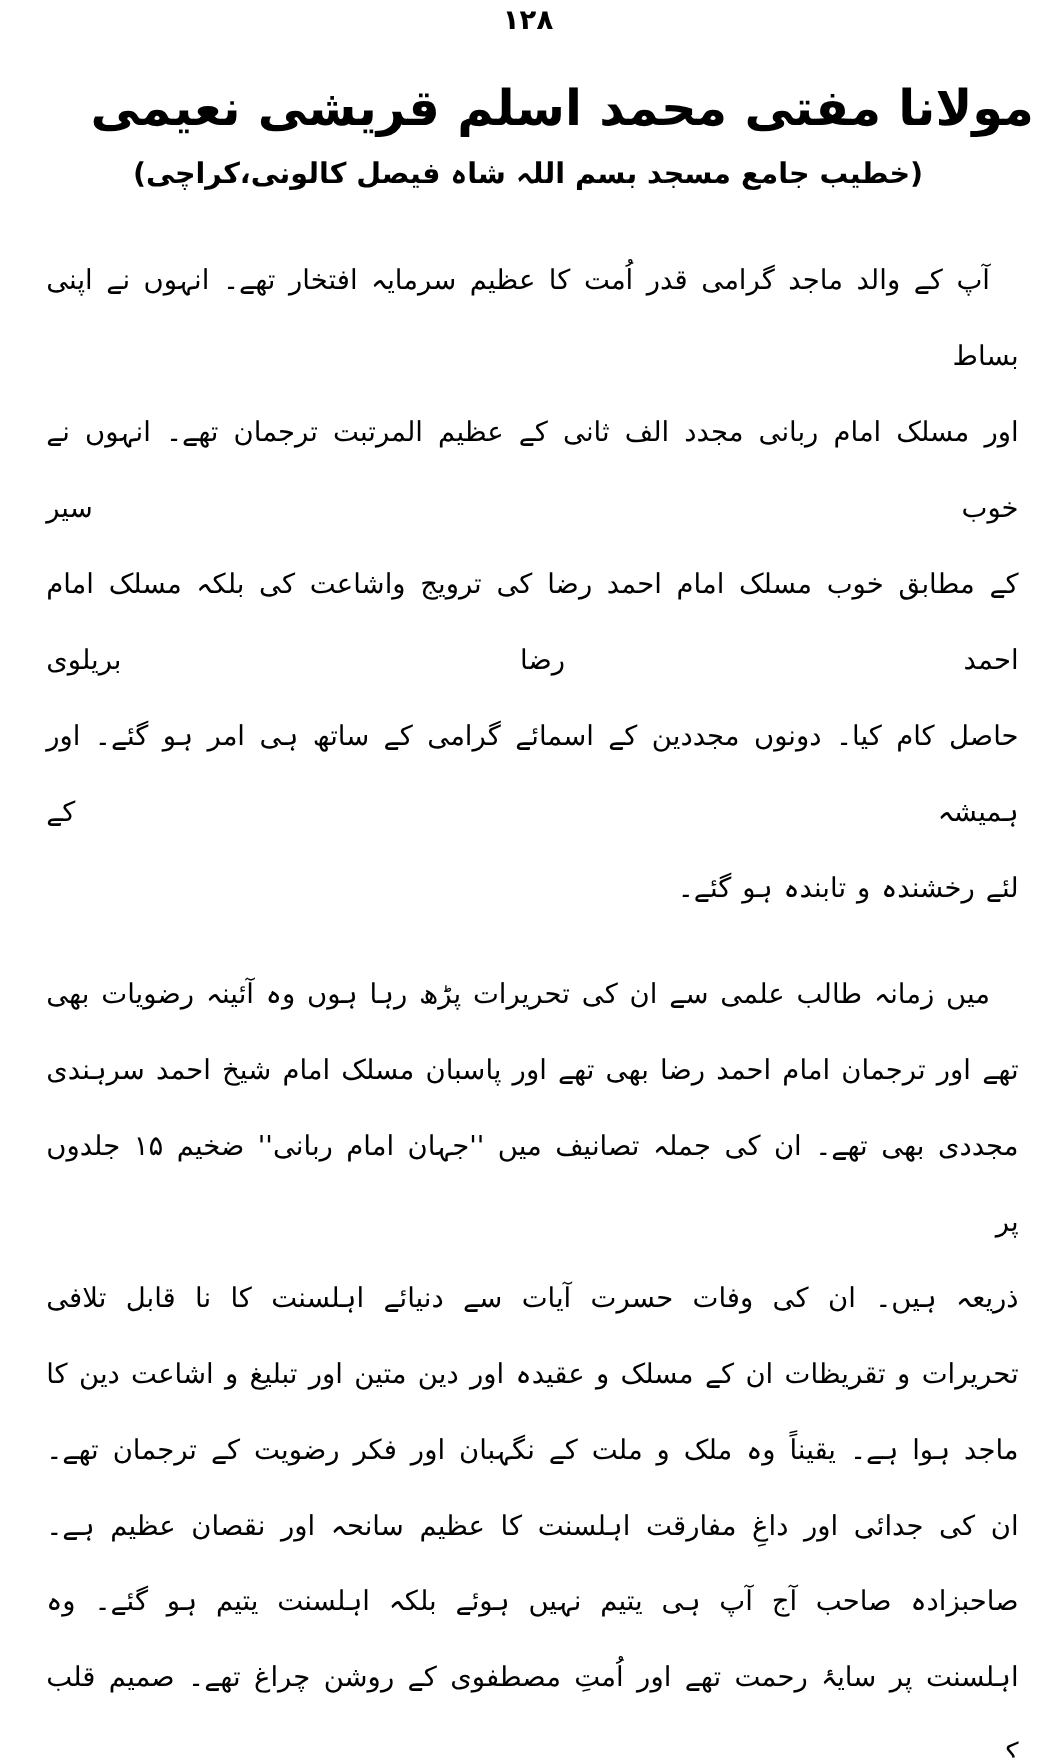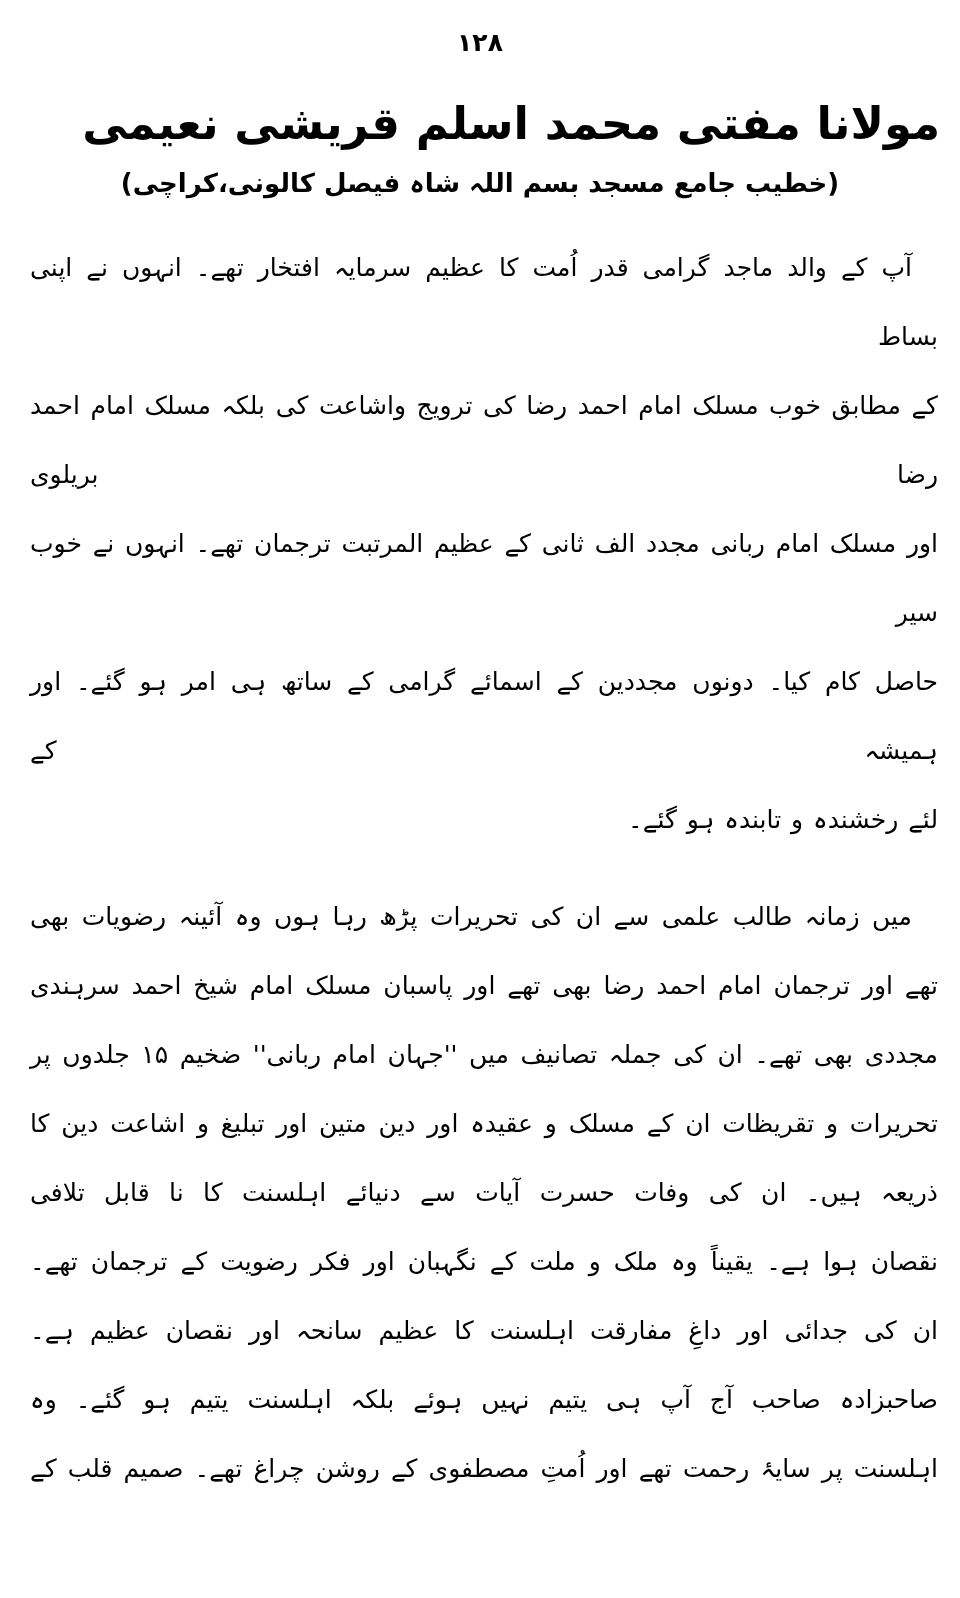--- a/index.html
+++ b/index.html
@@ -16,42 +16,42 @@
     color: #000000;
     direction: rtl;
     font-family: "DejaVu Sans", sans-serif;
     box-sizing: border-box;
     overflow: hidden;
   }
   .pagenum {
     text-align: center;
     font-size: 25px;
     font-weight: bold;
-    padding-top: 28px;
+    padding-top: 3px;
     letter-spacing: 2px;
   }
   .title {
     text-align: right;
     font-size: 45px;
     font-weight: bold;
     margin: 32px 20px 0 20px;
     line-height: 1.55;
   }
   .subtitle {
     text-align: center;
     font-size: 26px;
     font-weight: bold;
     margin-top: 2px;
     line-height: 1.7;
   }
   .textblock {
     padding: 28px 22px 0 30px;
   }
   .para {
-    margin: 0;
+    margin: 12px;
   }
   .para-2 {
     margin-top: 28px;
   }
   .line {
     font-size: 25px;
     line-height: 69px;
     text-align: justify;
     text-align-last: justify;
     word-spacing: 2px;
@@ -71,33 +71,33 @@
   <div class="pagenum">۱۲۸</div>
 
   <h1 class="title">مولانا مفتی محمد اسلم قریشی نعیمی</h1>
 
   <div class="subtitle">(خطیب جامع مسجد بسم اللہ شاہ فیصل کالونی،کراچی)</div>
 
   <div class="textblock">
 
     <div class="para para-1">
       <div class="line first">آپ کے والد ماجد گرامی قدر اُمت کا عظیم سرمایہ افتخار تھے۔ انہوں نے اپنی بساط</div>
+      <div class="line">اور مسلک امام ربانی مجدد الف ثانی کے عظیم المرتبت ترجمان تھے۔ انہوں نے خوب سیر</div>
       <div class="line">کے مطابق خوب مسلک امام احمد رضا کی ترویج واشاعت کی بلکہ مسلک امام احمد رضا بریلوی</div>
-      <div class="line">اور مسلک امام ربانی مجدد الف ثانی کے عظیم المرتبت ترجمان تھے۔ انہوں نے خوب سیر</div>
       <div class="line">حاصل کام کیا۔ دونوں مجددین کے اسمائے گرامی کے ساتھ ہی امر ہو گئے۔ اور ہمیشہ کے</div>
       <div class="line short">لئے رخشندہ و تابندہ ہو گئے۔</div>
     </div>
 
     <div class="para para-2">
       <div class="line first">میں زمانہ طالب علمی سے ان کی تحریرات پڑھ رہا ہوں وہ آئینہ رضویات بھی</div>
       <div class="line">تھے اور ترجمان امام احمد رضا بھی تھے اور پاسبان مسلک امام شیخ احمد سرہندی</div>
       <div class="line">مجددی بھی تھے۔ ان کی جملہ تصانیف میں ''جہان امام ربانی'' ضخیم ۱۵ جلدوں پر</div>
+      <div class="line">ذریعہ ہیں۔ ان کی وفات حسرت آیات سے دنیائے اہلسنت کا نا قابل تلافی</div>
       <div class="line">تحریرات و تقریظات ان کے مسلک و عقیدہ اور دین متین اور تبلیغ و اشاعت دین کا</div>
-      <div class="line">ذریعہ ہیں۔ ان کی وفات حسرت آیات سے دنیائے اہلسنت کا نا قابل تلافی</div>
-      <div class="line">نقصان ہوا ہے۔ یقیناً وہ ملک و ملت کے نگہبان اور فکر رضویت کے ترجمان تھے۔</div>
+      <div class="line">ماجد ہوا ہے۔ یقیناً وہ ملک و ملت کے نگہبان اور فکر رضویت کے ترجمان تھے۔</div>
       <div class="line">ان کی جدائی اور داغِ مفارقت اہلسنت کا عظیم سانحہ اور نقصان عظیم ہے۔</div>
       <div class="line">صاحبزادہ صاحب آج آپ ہی یتیم نہیں ہوئے بلکہ اہلسنت یتیم ہو گئے۔ وہ</div>
       <div class="line">اہلسنت پر سایۂ رحمت تھے اور اُمتِ مصطفوی کے روشن چراغ تھے۔ صمیم قلب کے</div>
 
     </div>
 
   </div>
 
 </div>
 

